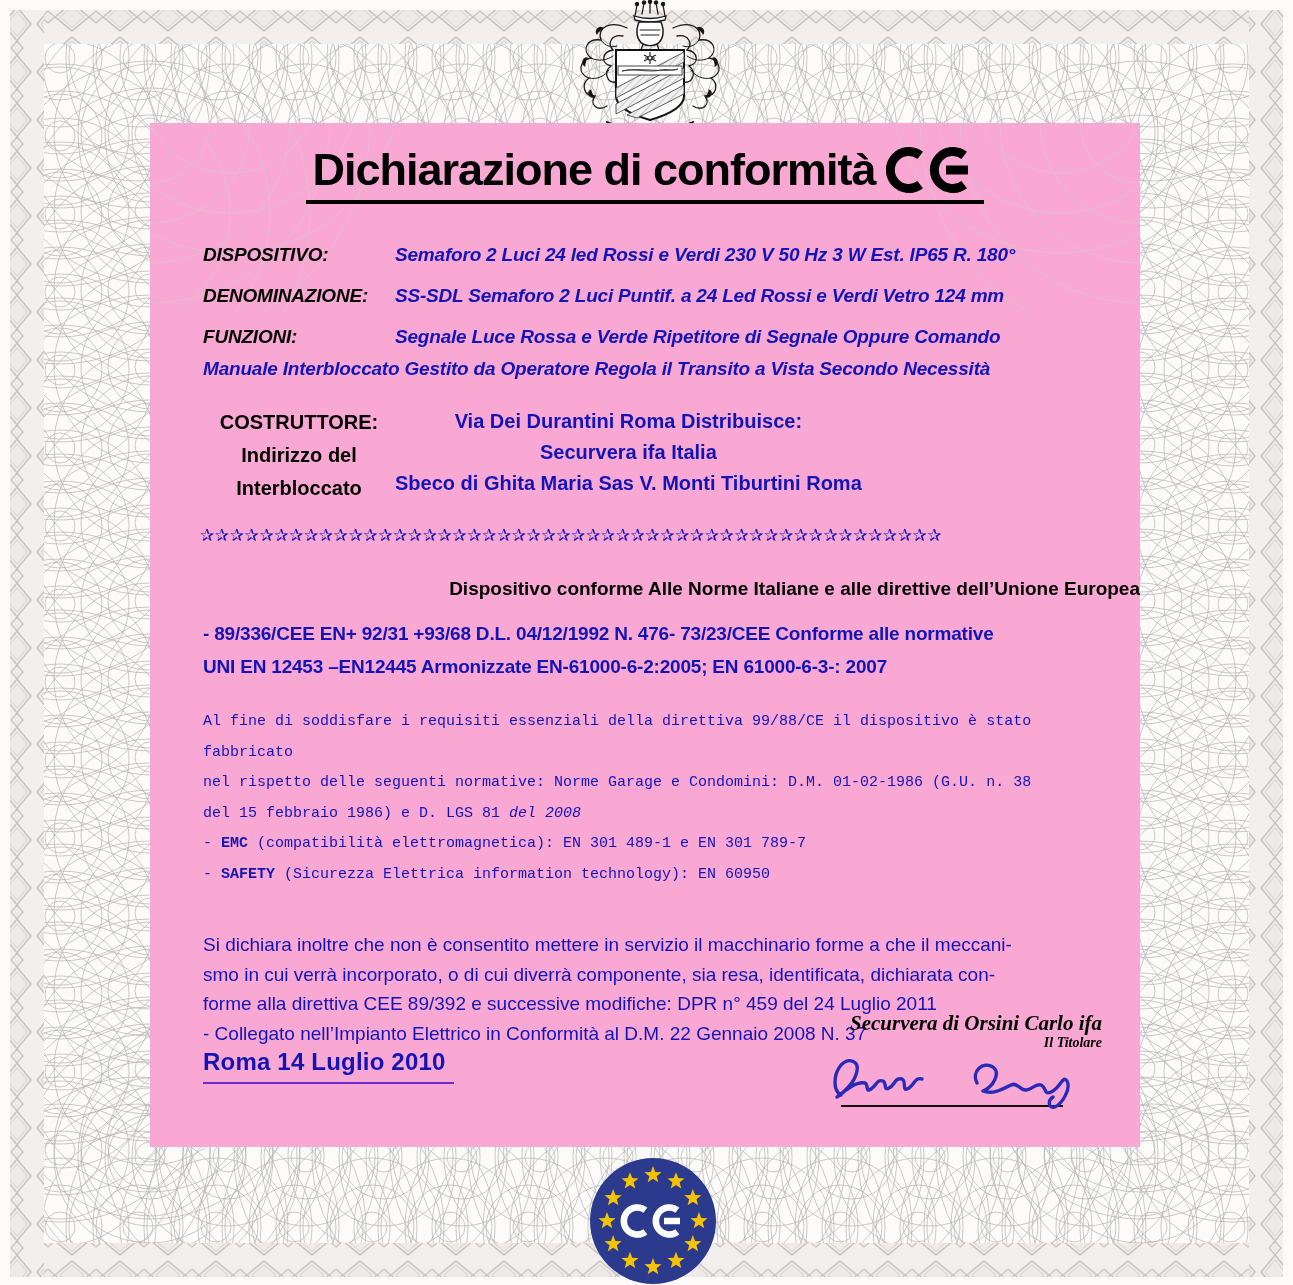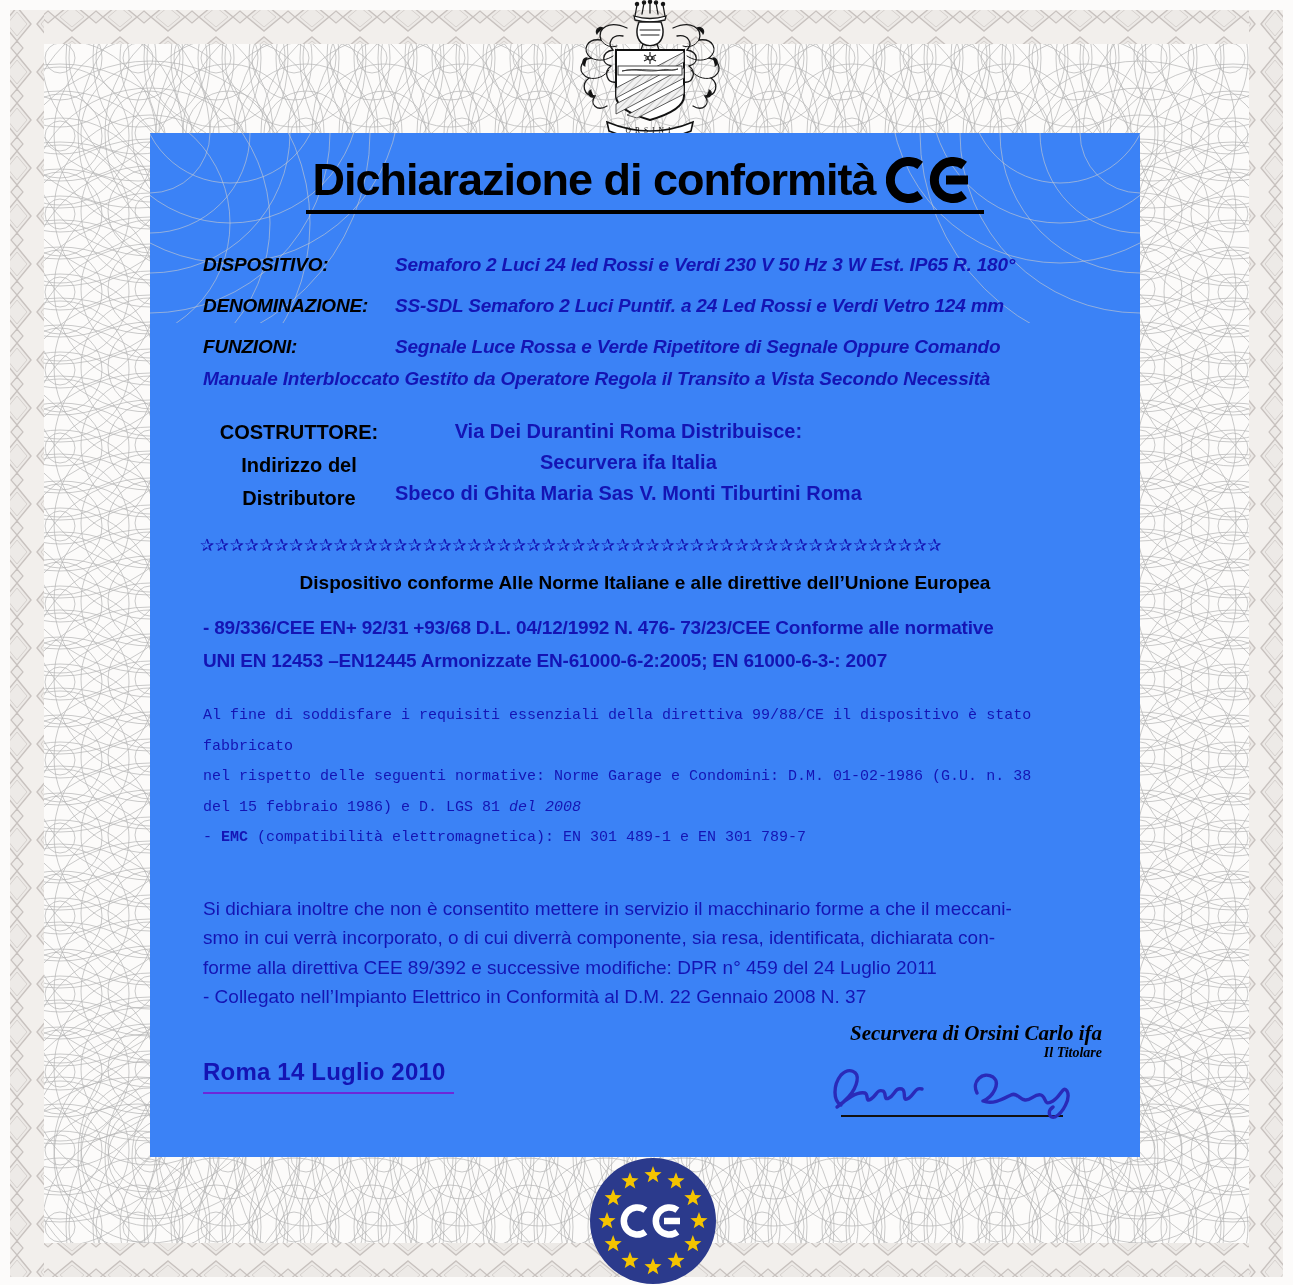--- a/index.html
+++ b/index.html
@@ -5,22 +5,22 @@
   html,body{margin:0;padding:0;}
   body{
     width:1293px;height:1285px;position:relative;overflow:hidden;
     background:#fcfbfa;
     font-family:"Liberation Sans", sans-serif;
     -webkit-font-smoothing:antialiased;
   }
   #bg{position:absolute;left:0;top:0;width:1293px;height:1285px;}
   
   .panel{
-    position:absolute;left:150px;top:133px;width:990px;height:1024px;
-    background:#3b82f6;
+    position:absolute;left:150px;top:123px;width:990px;height:1024px;
+    background:#f9a8d4;
   }
   .corner-bleed{position:absolute;pointer-events:none;}
   .content{position:relative;width:100%;height:100%;}
   .title-wrap{text-align:center;padding-top:21px;}
   .title-inner{
     display:inline-flex;align-items:center;gap:10px;
     border-bottom:4px solid #000;padding:0 6px 4px 6px;
   }
   .title-text{
     font-size:45px;font-weight:bold;color:#000;letter-spacing:-1px;white-space:nowrap;
@@ -32,21 +32,21 @@
   .val{font-weight:bold;color:var(--text-blue,#1414b4);}
   .funz-line2{font-weight:bold;color:var(--text-blue,#1414b4);line-height:31px;margin-top:3px;}
   .manu{display:flex;margin:22px 42px 0 53px;font-size:20px;text-align:center;}
   .manu-labels{width:192px;}
   .manu-labels div{font-weight:bold;color:#000;line-height:33px;}
   .manu-vals div{font-weight:bold;color:var(--text-blue,#1414b4);line-height:31px;}
   .stars-row{
     margin:20px 0 0 50px;color:var(--text-blue,#1414b4);
     font-size:17px;letter-spacing:0.6px;white-space:nowrap;overflow:hidden;
   }
-  .conf-line{text-align:center;margin-top:16px;font-size:19px;font-weight:bold;color:#000;}
+  .conf-line{text-align:right;margin-top:32px;font-size:19px;font-weight:bold;color:#000;}
   .dir-block{margin:18px 42px 0 53px;font-size:19px;font-weight:bold;
     color:var(--text-blue,#1414b4);line-height:32.5px;letter-spacing:-0.2px;}
   .fab-block{margin:24px 42px 0 53px;font-size:15px;color:var(--text-blue,#1414b4);line-height:30.5px;font-family:Liberation Mono, monospace;}
   .fab-block .it{font-style:italic;}
   .fab-block b{font-weight:bold;}
   .svc-block{margin:40px 42px 0 53px;font-size:19px;color:var(--text-blue,#1414b4);line-height:29.5px;}
   .date-line{
     position:absolute;left:53px;top:925px;
     font-size:24px;font-weight:bold;color:var(--text-blue,#1414b4);
     border-bottom:2px solid #6d28d9;padding:0 8px 6px 0;letter-spacing:0.2px;
@@ -883,21 +883,21 @@
       <div class="frow" style="margin-bottom:0">
         <span class="lbl">FUNZIONI:</span><span class="val">Segnale Luce Rossa e Verde Ripetitore di Segnale Oppure Comando</span>
         <div class="funz-line2">Manuale Interbloccato Gestito da Operatore Regola il Transito a Vista Secondo Necessità</div>
       </div>
     </div>
 
     <div class="manu">
       <div class="manu-labels">
         <div>COSTRUTTORE:</div>
         <div>Indirizzo del</div>
-        <div>Distributore</div>
+        <div>Interbloccato</div>
       </div>
       <div class="manu-vals">
         <div>Via Dei Durantini Roma Distribuisce:</div>
         <div>Securvera ifa Italia</div>
         <div>Sbeco di Ghita Maria Sas V. Monti Tiburtini Roma</div>
       </div>
     </div>
 
     <div class="stars-row">✰✰✰✰✰✰✰✰✰✰✰✰✰✰✰✰✰✰✰✰✰✰✰✰✰✰✰✰✰✰✰✰✰✰✰✰✰✰✰✰✰✰✰✰✰✰✰✰✰✰</div>
 
@@ -906,20 +906,21 @@
     <div class="dir-block">
       <div>- 89/336/CEE EN+ 92/31 +93/68 D.L. 04/12/1992 N. 476- 73/23/CEE Conforme alle normative</div>
       <div>UNI EN 12453 –EN12445 Armonizzate EN-61000-6-2:2005; EN 61000-6-3-: 2007</div>
     </div>
 
     <div class="fab-block">
       <div>Al fine di soddisfare i requisiti essenziali della direttiva 99/88/CE il dispositivo è stato fabbricato</div>
       <div>nel rispetto delle seguenti normative: Norme Garage e Condomini: D.M. 01-02-1986 (G.U. n. 38</div>
       <div><span>del 15 febbraio 1986) e D. LGS 81 </span><span class="it">del 2008</span></div>
       <div><span>- </span><b>EMC</b><span> (compatibilità elettromagnetica): EN 301 489-1 e EN 301 789-7</span></div>
+      <div><span>- </span><b>SAFETY</b><span> (Sicurezza Elettrica information technology): EN 60950</span></div>
     </div>
 
     <div class="svc-block">
       <div>Si dichiara inoltre che non è consentito mettere in servizio il macchinario forme a che il meccani-</div>
       <div>smo in cui verrà incorporato, o di cui diverrà componente, sia resa, identificata, dichiarata con-</div>
       <div>forme alla direttiva CEE 89/392 e successive modifiche: DPR n° 459 del 24 Luglio 2011</div>
       <div>- Collegato nell’Impianto Elettrico in Conformità al D.M. 22 Gennaio 2008 N. 37</div>
     </div>
 
     <div class="date-line">Roma 14 Luglio 2010</div>

